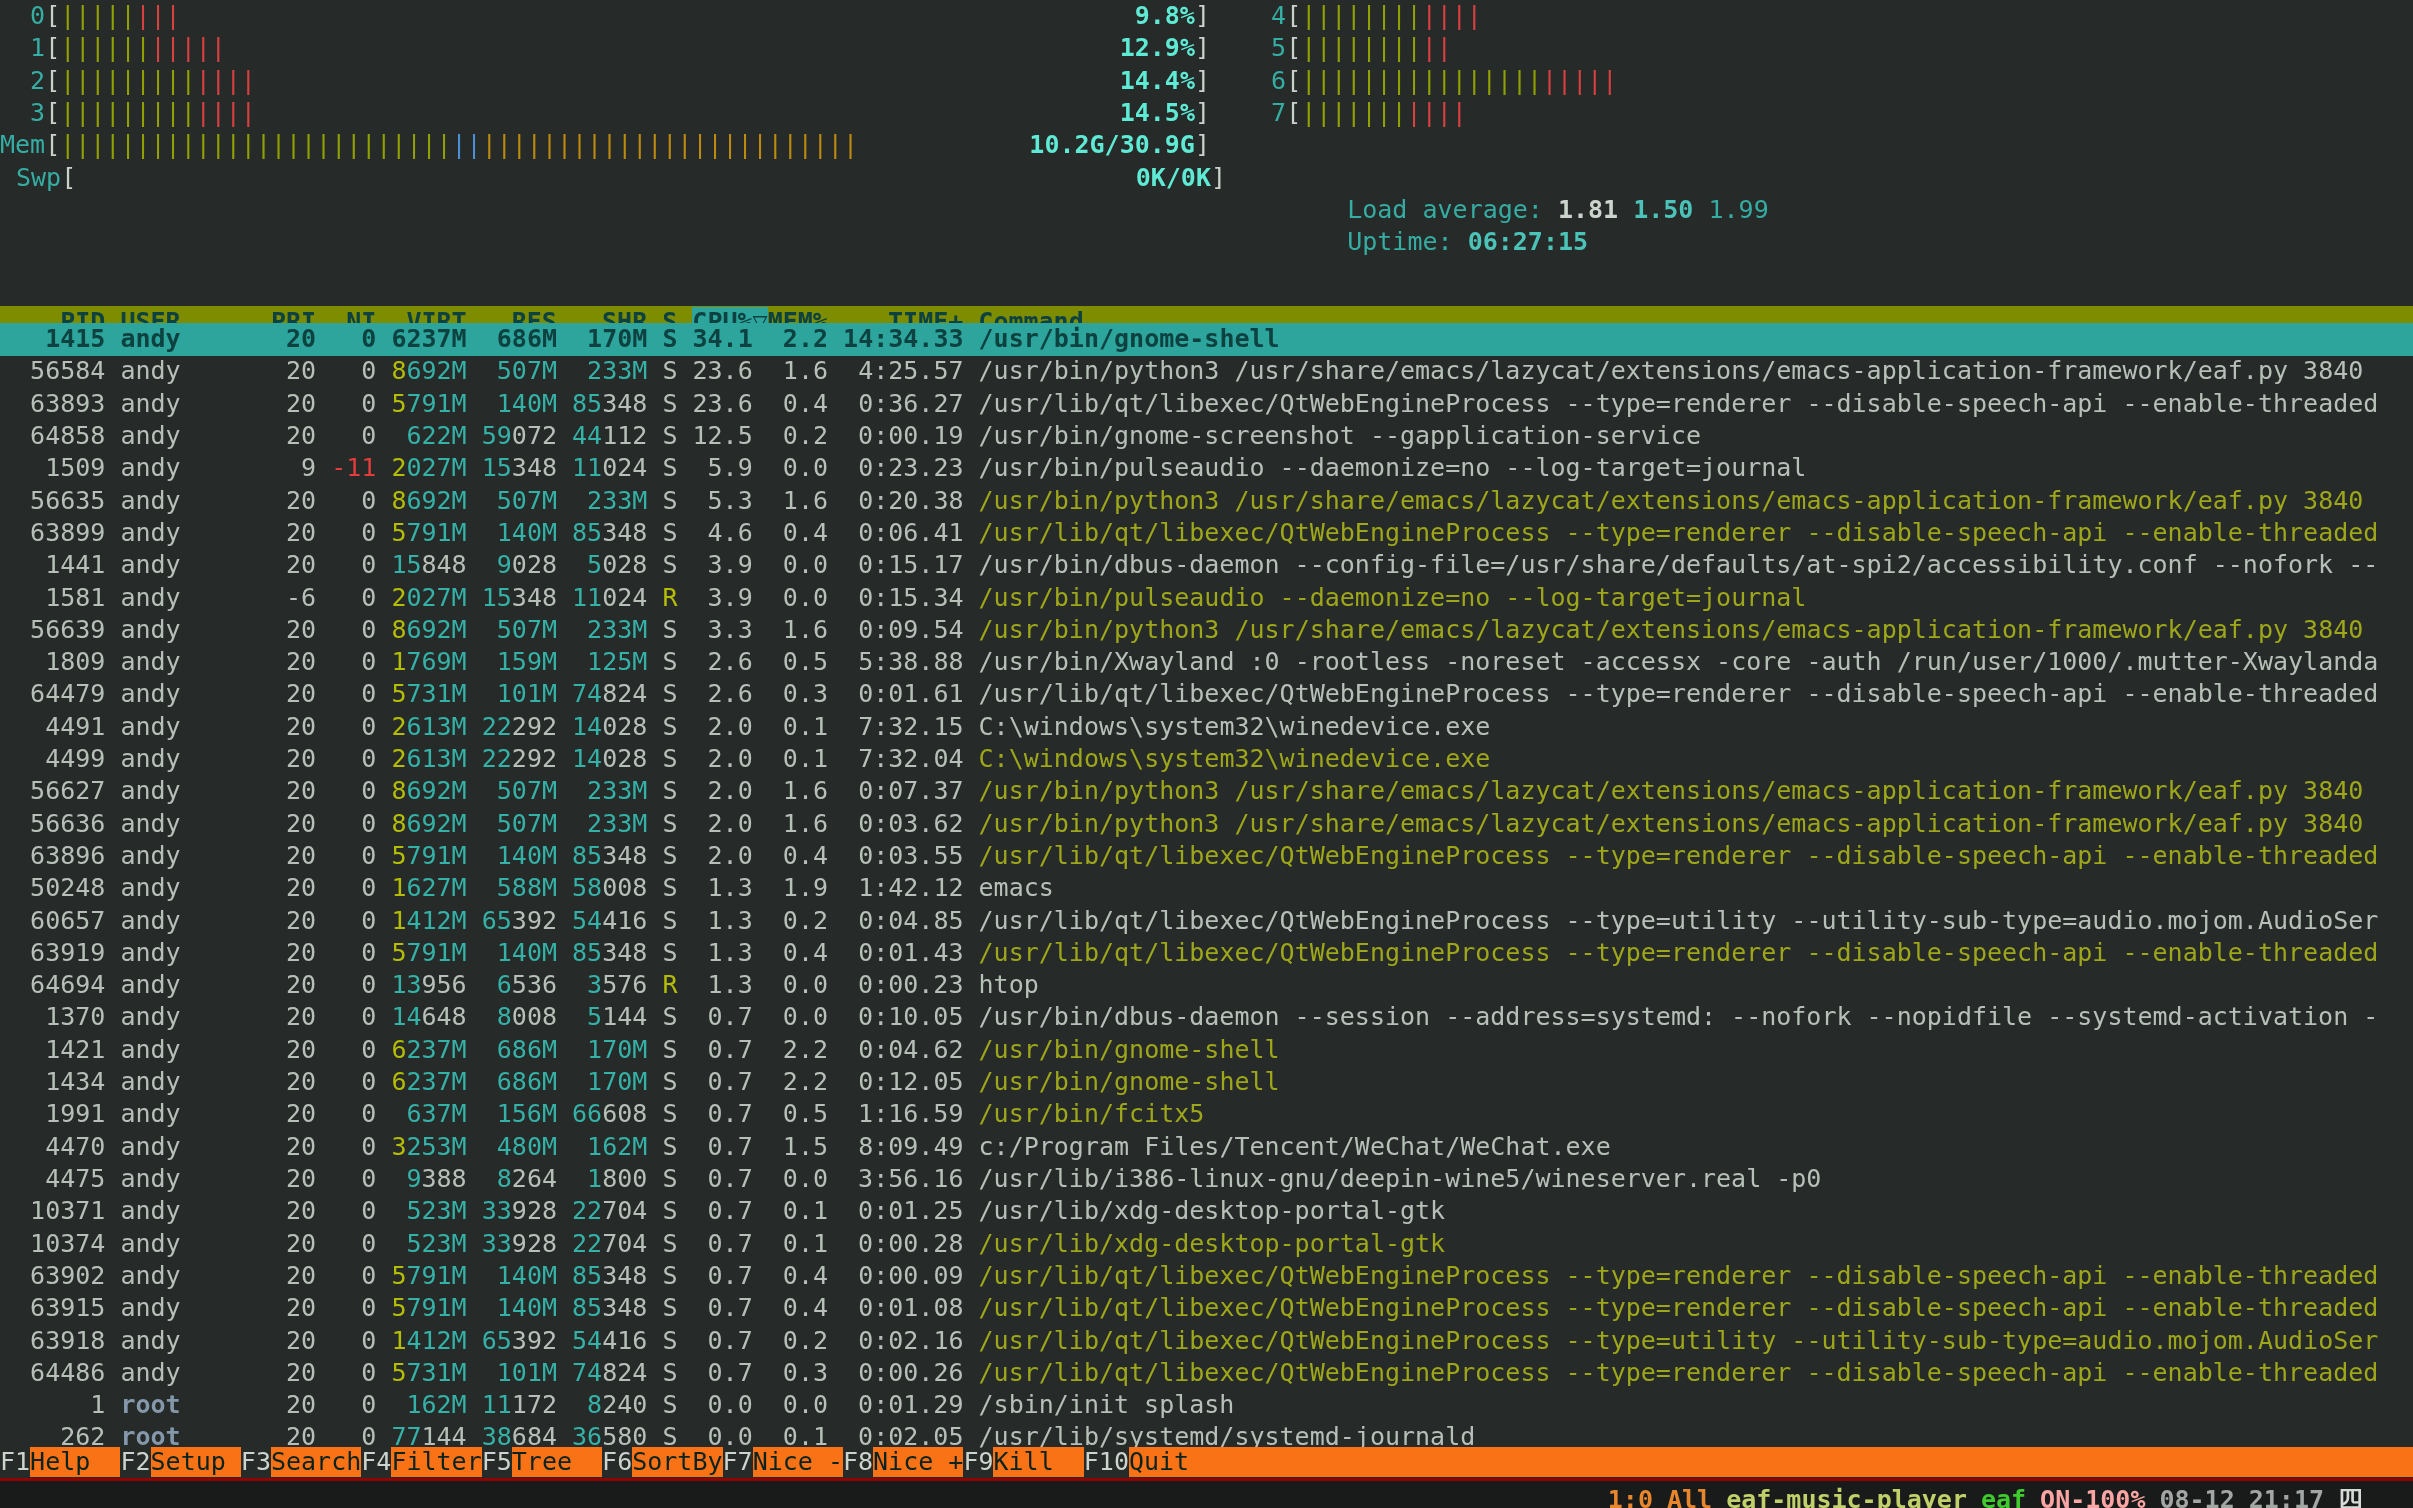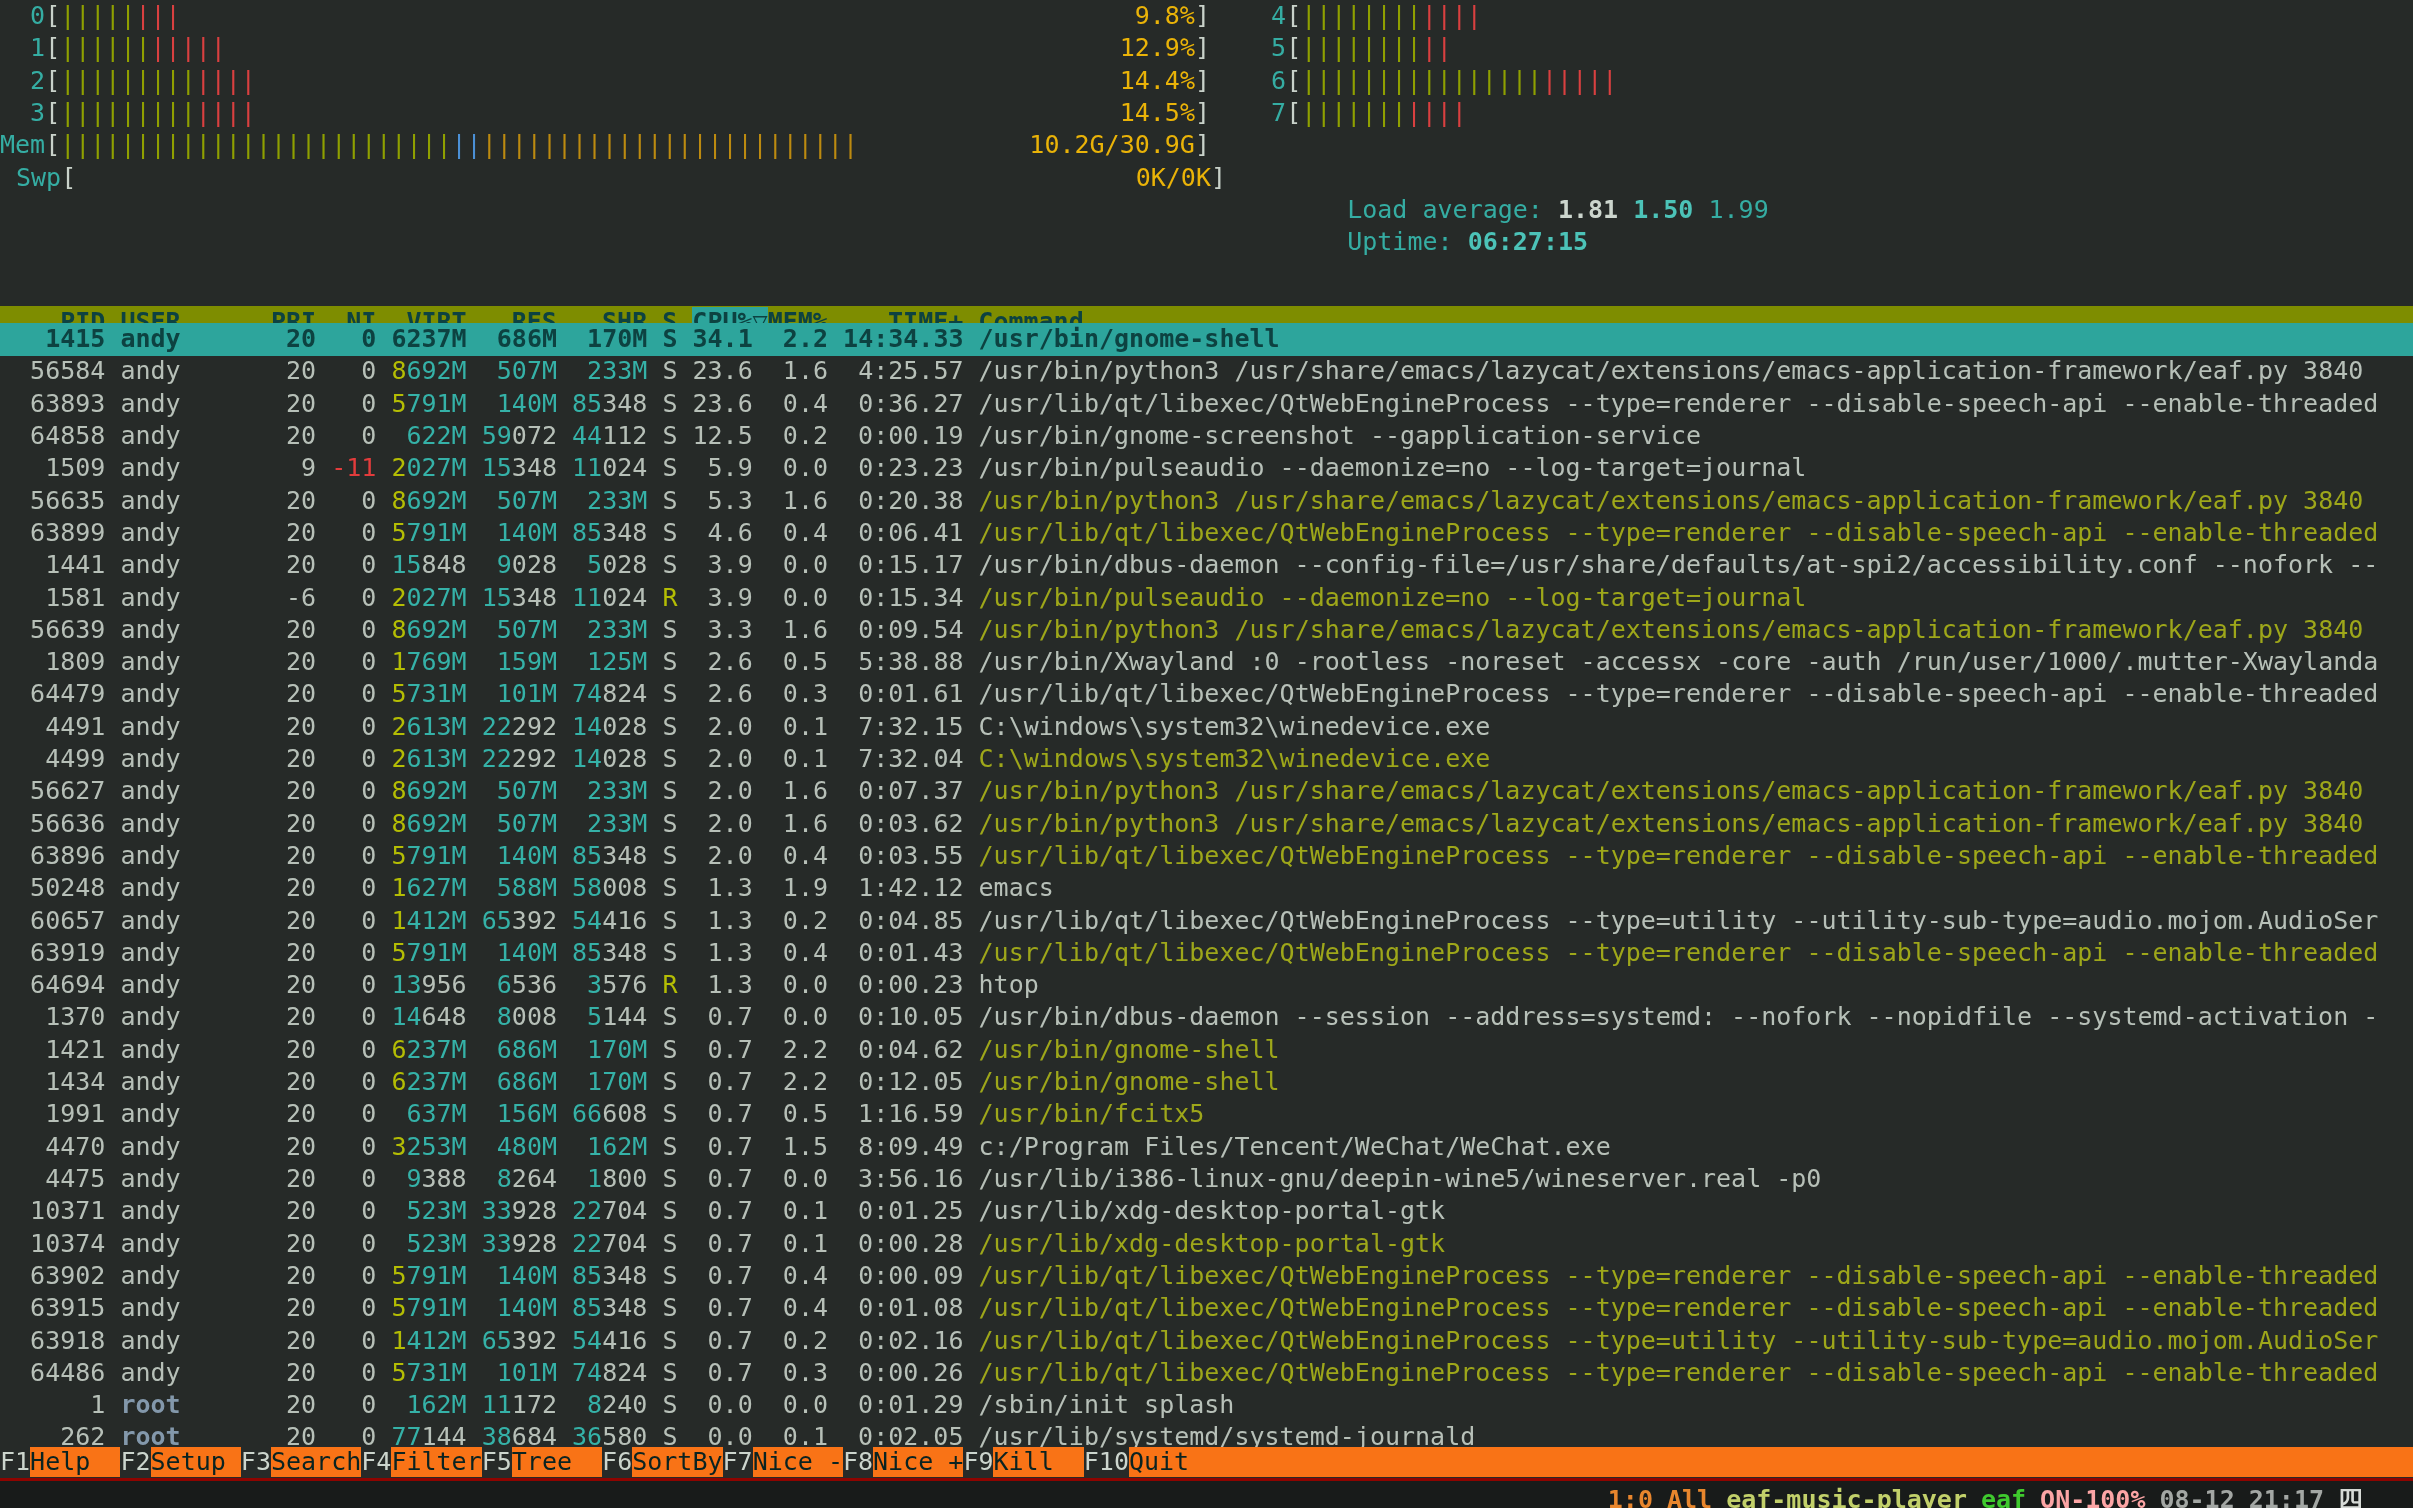--- a/index.html
+++ b/index.html
@@ -7,21 +7,21 @@
     font-family:"DejaVu Sans Mono","Liberation Mono",monospace;font-size:25px;color:#b7c0b8;}
   .row{position:absolute;left:0;width:2413px;height:33px;line-height:32px;white-space:pre;}
   
   .fg{color:#b7c0b8}
   .cyan{color:#35b2a8}
   .yel{color:#b4bd04}
   .olive{color:#9ea71a}
   .red{color:#e23c3c}
   .root{color:#8398ab;font-weight:bold}
   .teal{color:#35ada3}
-  .steel{color:#eab308;font-weight:normal}
+  .steel{color:#5eead4;font-weight:bold}
   .brk{color:#c9d2ca}
   .lightb{color:#ccd5cd;font-weight:bold}
   .tealb{color:#4cc3b8;font-weight:bold}
   .yelb{color:#b4bd04;font-weight:bold}
   
   .bar-olive{color:#8fa000}.bar-red{color:#d94040}.bar-blue{color:#4b90d6}.bar-orange{color:#bc8a10}
   .mval{position:absolute;top:0;}
   
   .hdr-row{background:#7e8d00;color:#0d4241;font-weight:bold;}
   .hdr-sort{background:#2da59c;}

